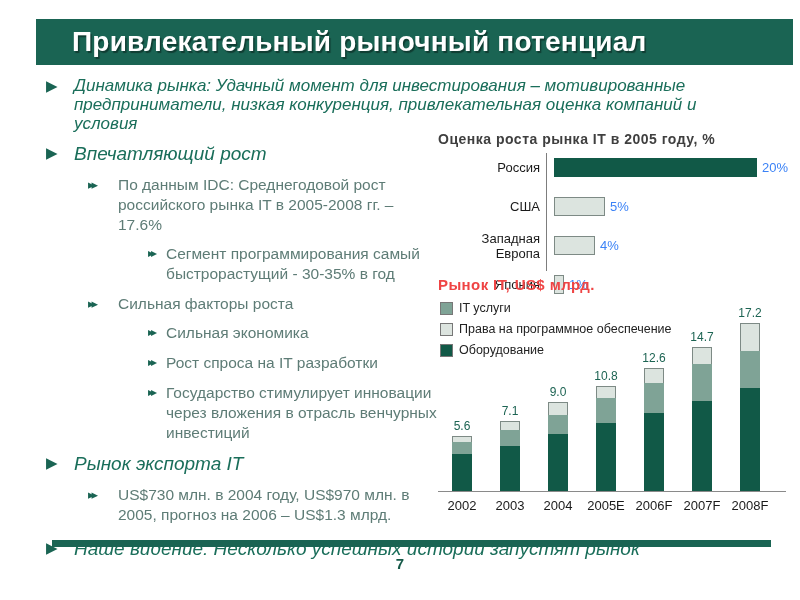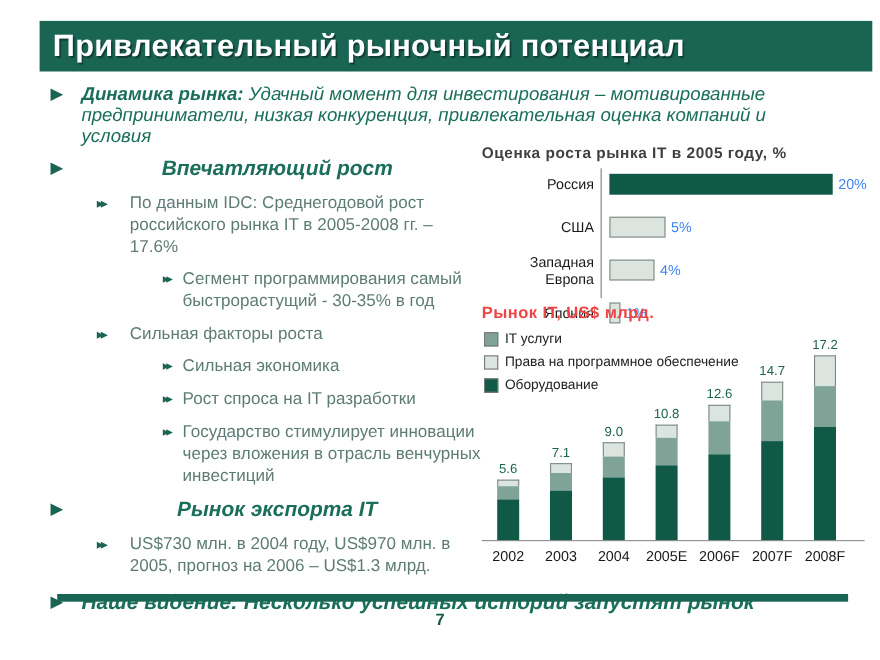--- a/index.html
+++ b/index.html
@@ -1,34 +1,34 @@
 <!DOCTYPE html>
 <html><head>
 <meta charset="utf-8">
 <style>
   html,body{margin:0;padding:0;background:#ffffff;}
   .slide{position:relative;width:800px;height:600px;background:#ffffff;overflow:hidden;
          font-family:"Liberation Sans",sans-serif;}
 
   
   .header-bar{position:absolute;left:36px;top:19px;width:757px;height:46px;
-              background:#1a6453;display:flex;align-items:center;padding-left:12px;box-sizing:border-box;}
+              background:#1a6453;display:flex;align-items:center;padding-left:36px;box-sizing:border-box;}
   .header-bar .title{color:#ffffff;font-size:28px;font-weight:bold;letter-spacing:.2px;
                      text-shadow:1.5px 1.5px 1px rgba(0,0,0,.4);white-space:nowrap;}
 
   
   .text-col{position:absolute;left:40px;top:76px;width:700px;}
   .b-item{display:flex;align-items:flex-start;}
   .b-l1{margin-bottom:10px;}
   .b-l1 .marker{color:#1a6453;font-size:15px;line-height:20px;width:34px;flex:0 0 34px;padding-left:6px;box-sizing:border-box;}
   .b-l1 .txt{font-style:italic;color:#1a6e5a;font-size:17px;line-height:19px;}
-  .b-l1 .lead{font-weight:bold;}
+  .b-l1 .lead{font-weight:normal;}
   .b-l1.hdr .txt{font-weight:bold;font-size:19px;line-height:22px;}
   .b-l1.full .txt{width:655px;}
-  .b-l1:not(.full) .txt{width:356px;text-align:center;}
+  .b-l1:not(.full) .txt{width:356px;}
 
   .b-l2{margin-left:48px;margin-bottom:9px;}
   .b-l2 .marker{color:#1a6453;font-size:13px;line-height:19px;width:30px;flex:0 0 30px;letter-spacing:-3px;}
   .b-l2 .txt{color:#5e7c76;font-size:15.5px;line-height:20px;width:318px;}
 
   .b-l3{margin-left:108px;margin-bottom:10px;}
   .b-l3 .marker{color:#1a6453;font-size:12px;line-height:19px;width:18px;flex:0 0 18px;letter-spacing:-3px;}
   .b-l3 .txt{color:#5e7c76;font-size:15.5px;line-height:20px;width:272px;}
 
   .b-vision{margin-top:13px;}

